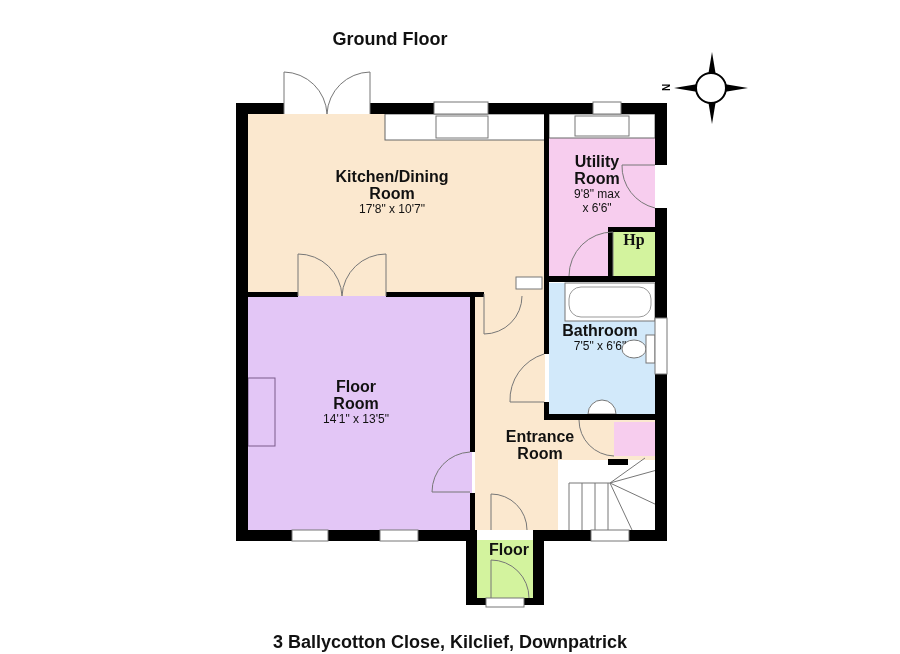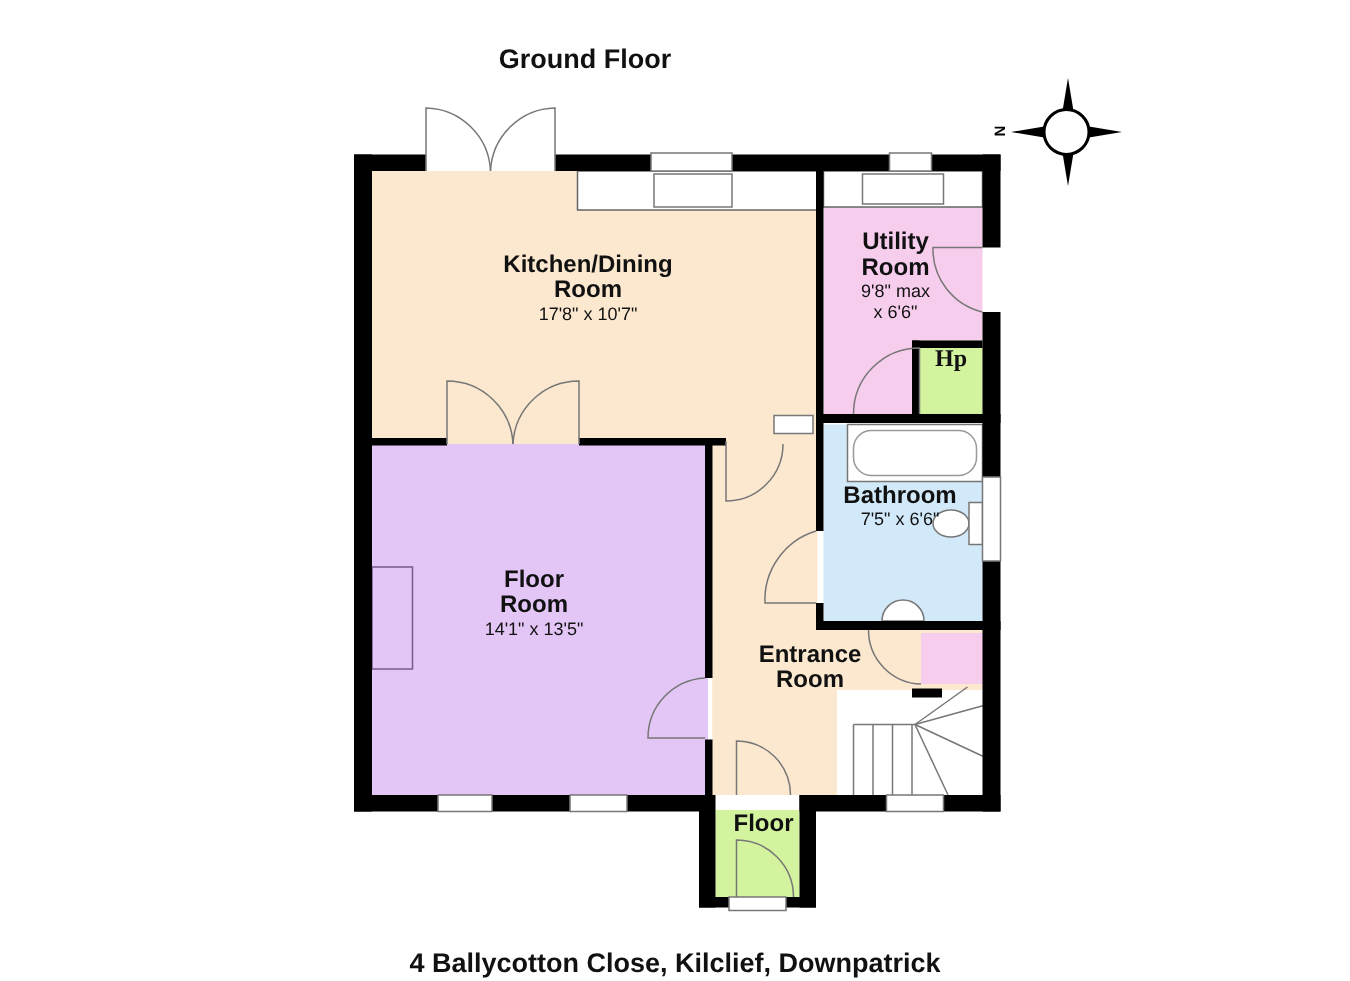--- a/index.html
+++ b/index.html
@@ -152,13 +152,13 @@
 
 <div class="lbl" style="left:495px; top:428px; width:90px;">
   <span class="n">Entrance</span>
   <span class="n">Room</span>
 </div>
 
 <div class="lbl" style="left:477px; top:541px; width:64px;">
   <span class="n">Floor</span>
 </div>
 
-<div class="address">4 Ballycotton Close, Kilclief, Downpatrick</div>
+<div class="address">3 Ballycotton Close, Kilclief, Downpatrick</div>
 
 </body></html>

